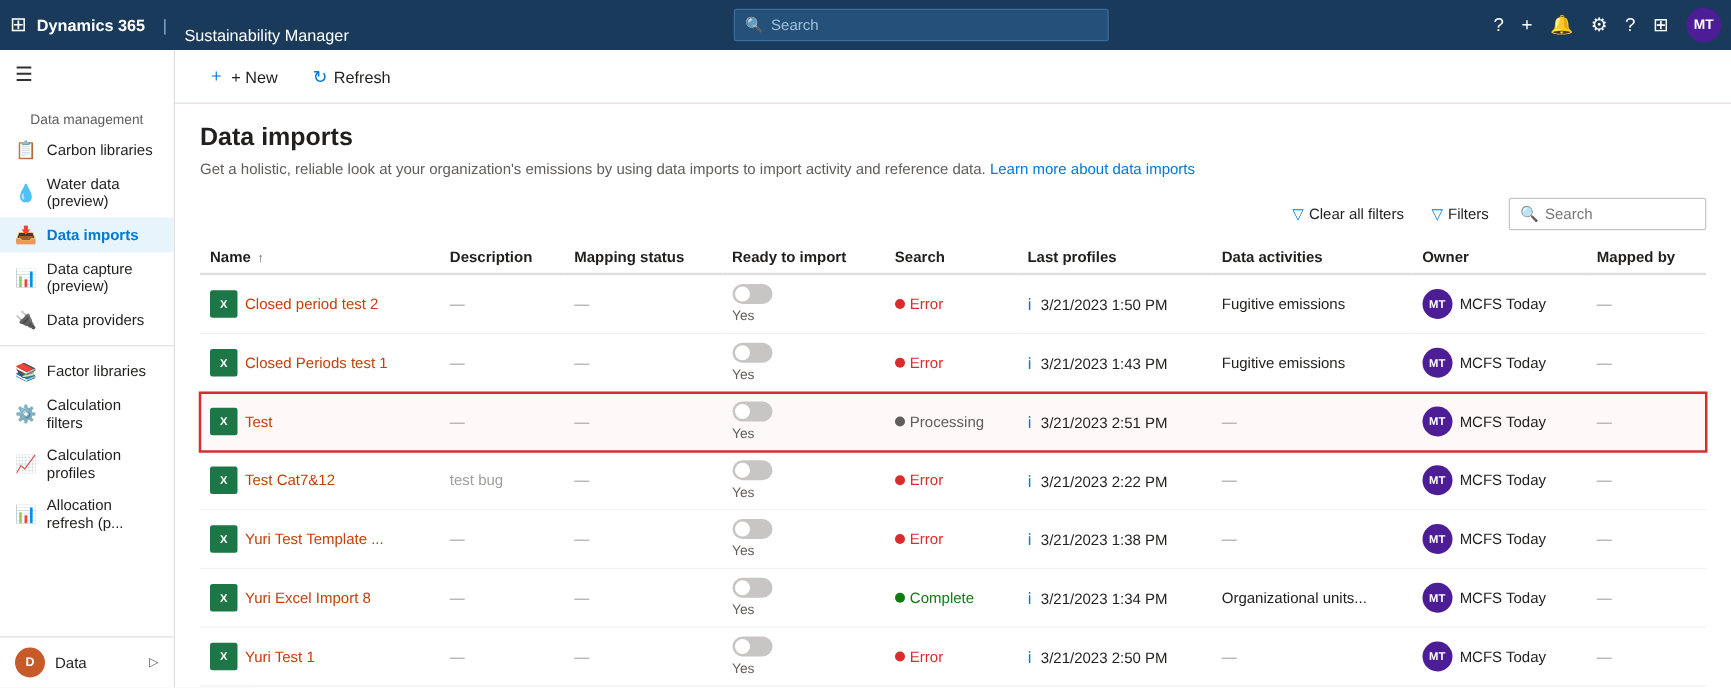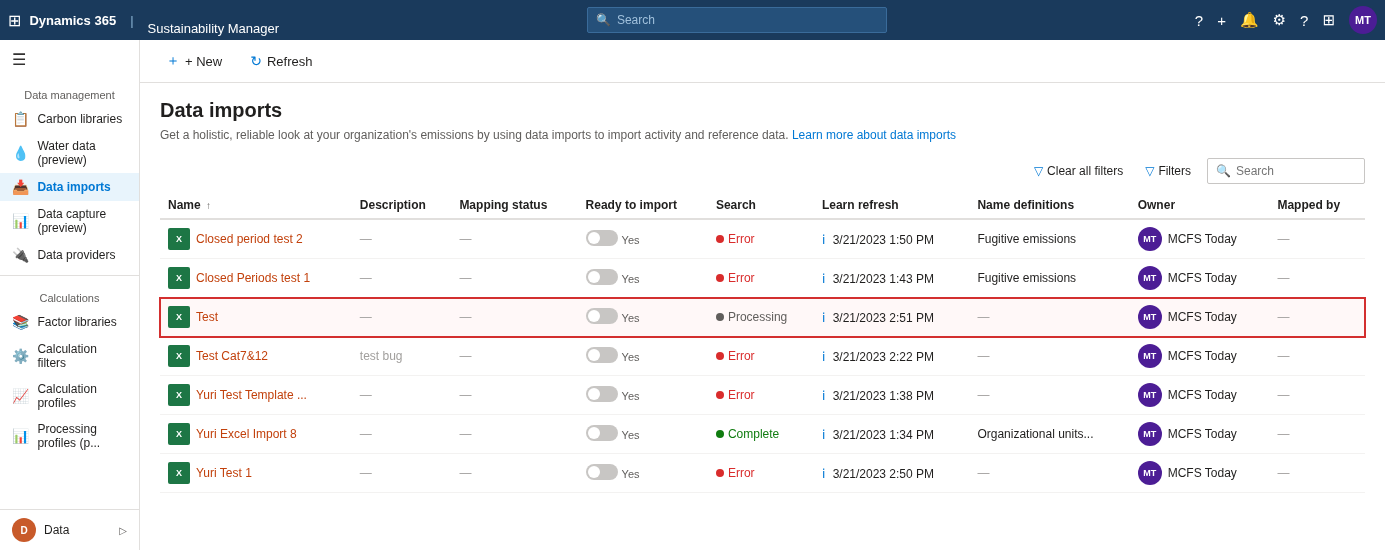--- a/index.html
+++ b/index.html
@@ -135,21 +135,21 @@
       color: white; font-size: 9px; font-weight: 700;
       display: flex; align-items: center; justify-content: center;
       border-radius: 2px;
     }
     .row-icon-cell { display: flex; align-items: center; gap: 6px; }
     .link-text { color: #c2410c; text-decoration: none; cursor: pointer; }
     .dash { color: #a19f9d; }
 
     
     .toggle {
-      display: inline-flex; align-items: flex-end; gap: 4px;
+      display: inline-flex; align-items: flex-start; gap: 4px; flex-direction: column;
     }
     .toggle-track {
       width: 32px; height: 16px; border-radius: 8px;
       background: #c8c6c4; position: relative;
     }
     .toggle-track.off { background: #c8c6c4; }
     .toggle-thumb {
       width: 12px; height: 12px; border-radius: 50%;
       background: white; position: absolute; top: 2px; left: 2px;
     }
@@ -215,37 +215,36 @@
     <div class="sidebar-item">
       <span class="sidebar-icon">📊</span>
       <span>Data capture (preview)</span>
     </div>
     <div class="sidebar-item">
       <span class="sidebar-icon">🔌</span>
       <span>Data providers</span>
     </div>
 
     <div class="sidebar-divider"></div>
-    <div class="sidebar-section-label">Calculations</div>
 
     <div class="sidebar-item">
       <span class="sidebar-icon">📚</span>
       <span>Factor libraries</span>
     </div>
     <div class="sidebar-item">
       <span class="sidebar-icon">⚙️</span>
       <span>Calculation filters</span>
     </div>
     <div class="sidebar-item">
       <span class="sidebar-icon">📈</span>
       <span>Calculation profiles</span>
     </div>
     <div class="sidebar-item">
       <span class="sidebar-icon">📊</span>
-      <span>Processing profiles (p...</span>
+      <span>Allocation refresh (p...</span>
     </div>
 
     <div class="sidebar-bottom">
       <div class="sidebar-bottom-avatar">D</div>
       <span class="sidebar-bottom-label">Data</span>
       <span class="sidebar-bottom-chevron">▷</span>
     </div>
   </aside>
 
   <main class="main">
@@ -284,22 +283,22 @@
       </div>
 
       <table class="data-table">
         <thead>
           <tr>
             <th>Name <span class="sort-icon">↑</span></th>
             <th>Description</th>
             <th>Mapping status</th>
             <th>Ready to import</th>
             <th>Search</th>
-            <th>Learn refresh</th>
-            <th>Name definitions</th>
+            <th>Last profiles</th>
+            <th>Data activities</th>
             <th>Owner</th>
             <th>Mapped by</th>
           </tr>
         </thead>
         <tbody id="table-body">
         <tr>
       <td>
         <div class="row-icon-cell">
           <div class="xlsx-icon">X</div>
           <a class="link-text">Closed period test 2</a>

